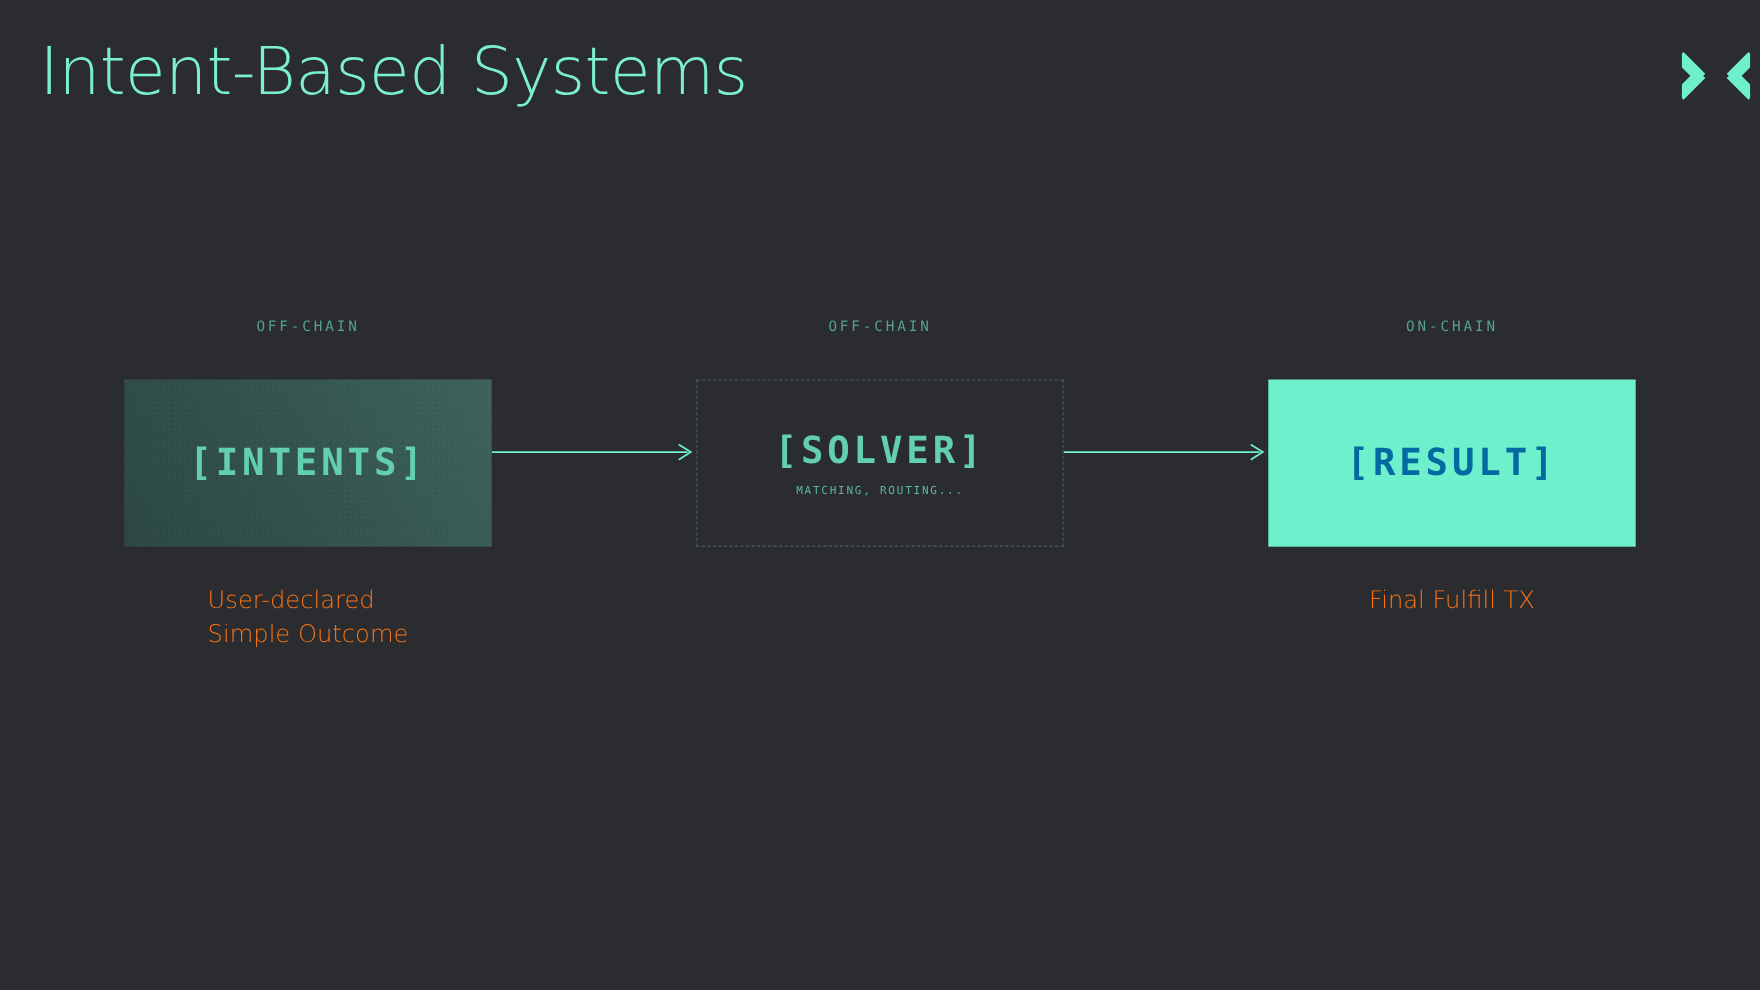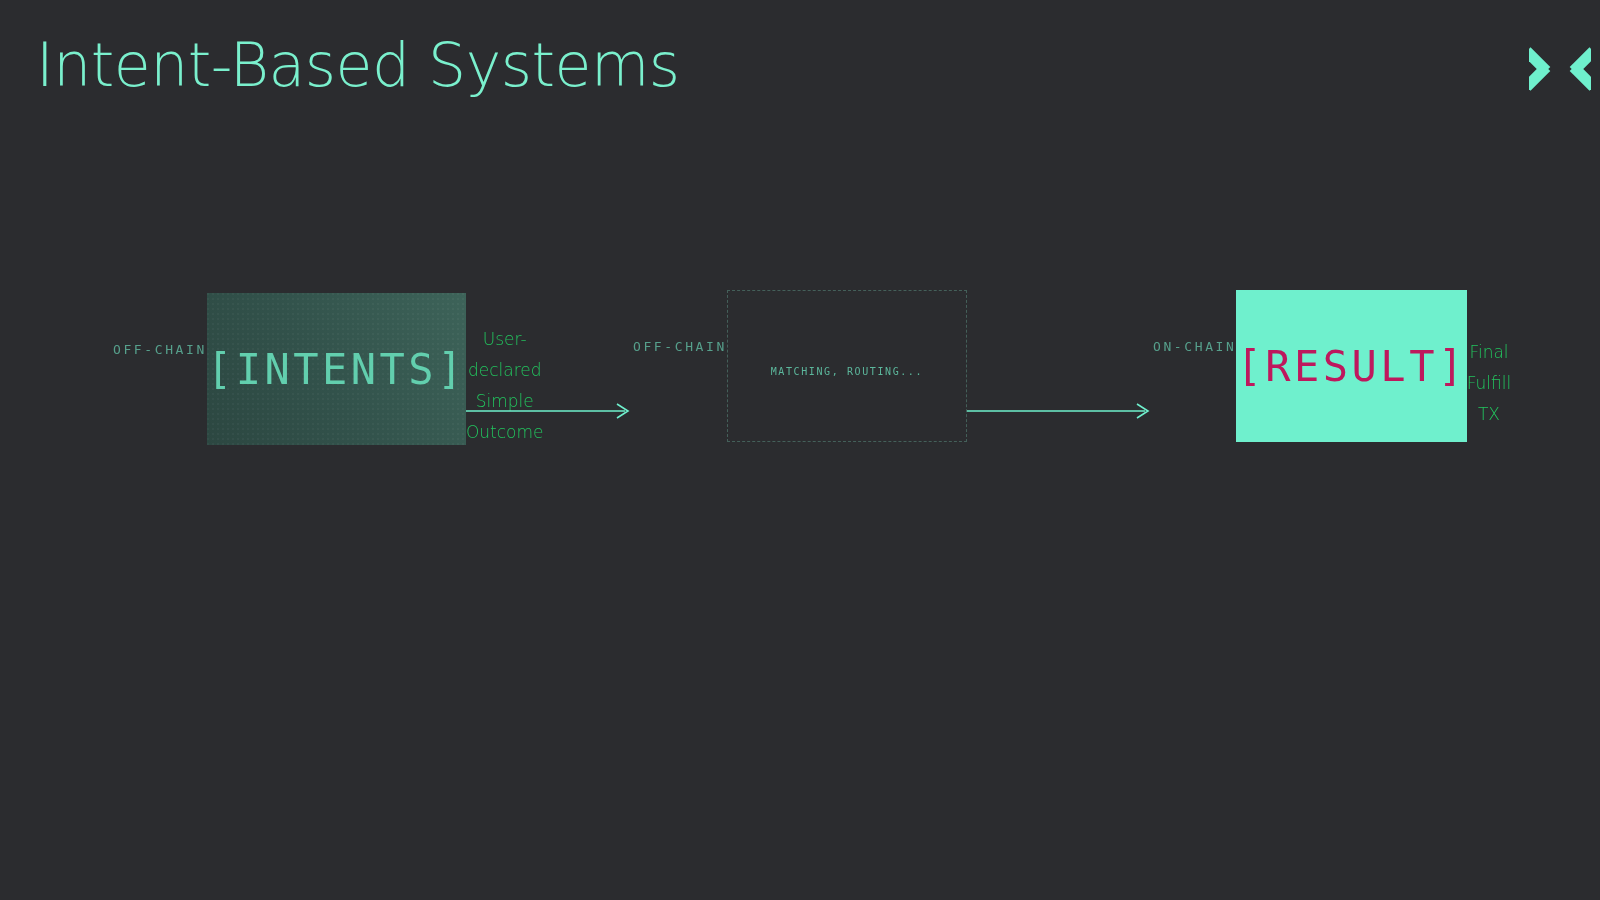--- a/index.html
+++ b/index.html
@@ -55,21 +55,21 @@
     top: 290px;
     width: 1600px;
     display: flex;
     align-items: flex-start;
     justify-content: center;
   }
 
   .stage {
     width: 334px;
     display: flex;
-    flex-direction: row;
+    flex-direction: column;
     align-items: center;
   }
 
   .stage-tag {
     font-family: "DejaVu Sans Mono", monospace;
     font-size: 13px;
     letter-spacing: 2.6px;
     color: #56a08c;
     text-transform: uppercase;
     margin-bottom: 40px;
@@ -100,45 +100,44 @@
     background: transparent;
   }
 
   
   .stage-box.solid {
     background: #6ff0cd;
   }
 
   .box-label {
     font-family: "DejaVu Sans Mono", monospace;
-    font-size: 42px;
-    font-weight: 400;
+    font-size: 34px;
+    font-weight: 700;
     letter-spacing: 3.5px;
     color: #62cfae;
     white-space: nowrap;
   }
-  .stage-box.solid .box-label { color: #be185d; }
+  .stage-box.solid .box-label { color: #0369a1; }
 
   .box-sub {
     font-family: "DejaVu Sans Mono", monospace;
     font-size: 10px;
     letter-spacing: 1.6px;
     color: #5cb79c;
     margin-top: 11px;
     white-space: nowrap;
   }
 
   .stage-caption {
     margin-top: 34px;
     font-family: "DejaVu Sans", sans-serif;
     font-weight: 300;
-    font-size: 17px;
+    font-size: 22px;
     line-height: 31px;
-    color: #22c55e;
-    text-align: center;
+    color: #f97316;
     white-space: pre-line;
   }
 
   
   .connector {
     width: 186px;
     display: flex;
     align-items: center;
     justify-content: center;
     
@@ -178,20 +177,21 @@
     <div class="connector">
       <svg width="186" height="16" viewBox="0 0 186 16" xmlns="http://www.w3.org/2000/svg" aria-hidden="true">
         <line x1="0" y1="8" x2="178" y2="8" stroke="#6ff0cd" stroke-width="1.6"></line>
         <polyline points="170,1 181,8 170,15" fill="none" stroke="#6ff0cd" stroke-width="1.6"></polyline>
       </svg>
     </div>
 
     <div class="stage">
       <div class="stage-tag">OFF-CHAIN</div>
       <div class="stage-box dashed">
+        <div class="box-label">[SOLVER]</div>
         <div class="box-sub">MATCHING, ROUTING...</div>
       </div>
     </div>
 
     <div class="connector">
       <svg width="186" height="16" viewBox="0 0 186 16" xmlns="http://www.w3.org/2000/svg" aria-hidden="true">
         <line x1="0" y1="8" x2="178" y2="8" stroke="#6ff0cd" stroke-width="1.6"></line>
         <polyline points="170,1 181,8 170,15" fill="none" stroke="#6ff0cd" stroke-width="1.6"></polyline>
       </svg>
     </div>

